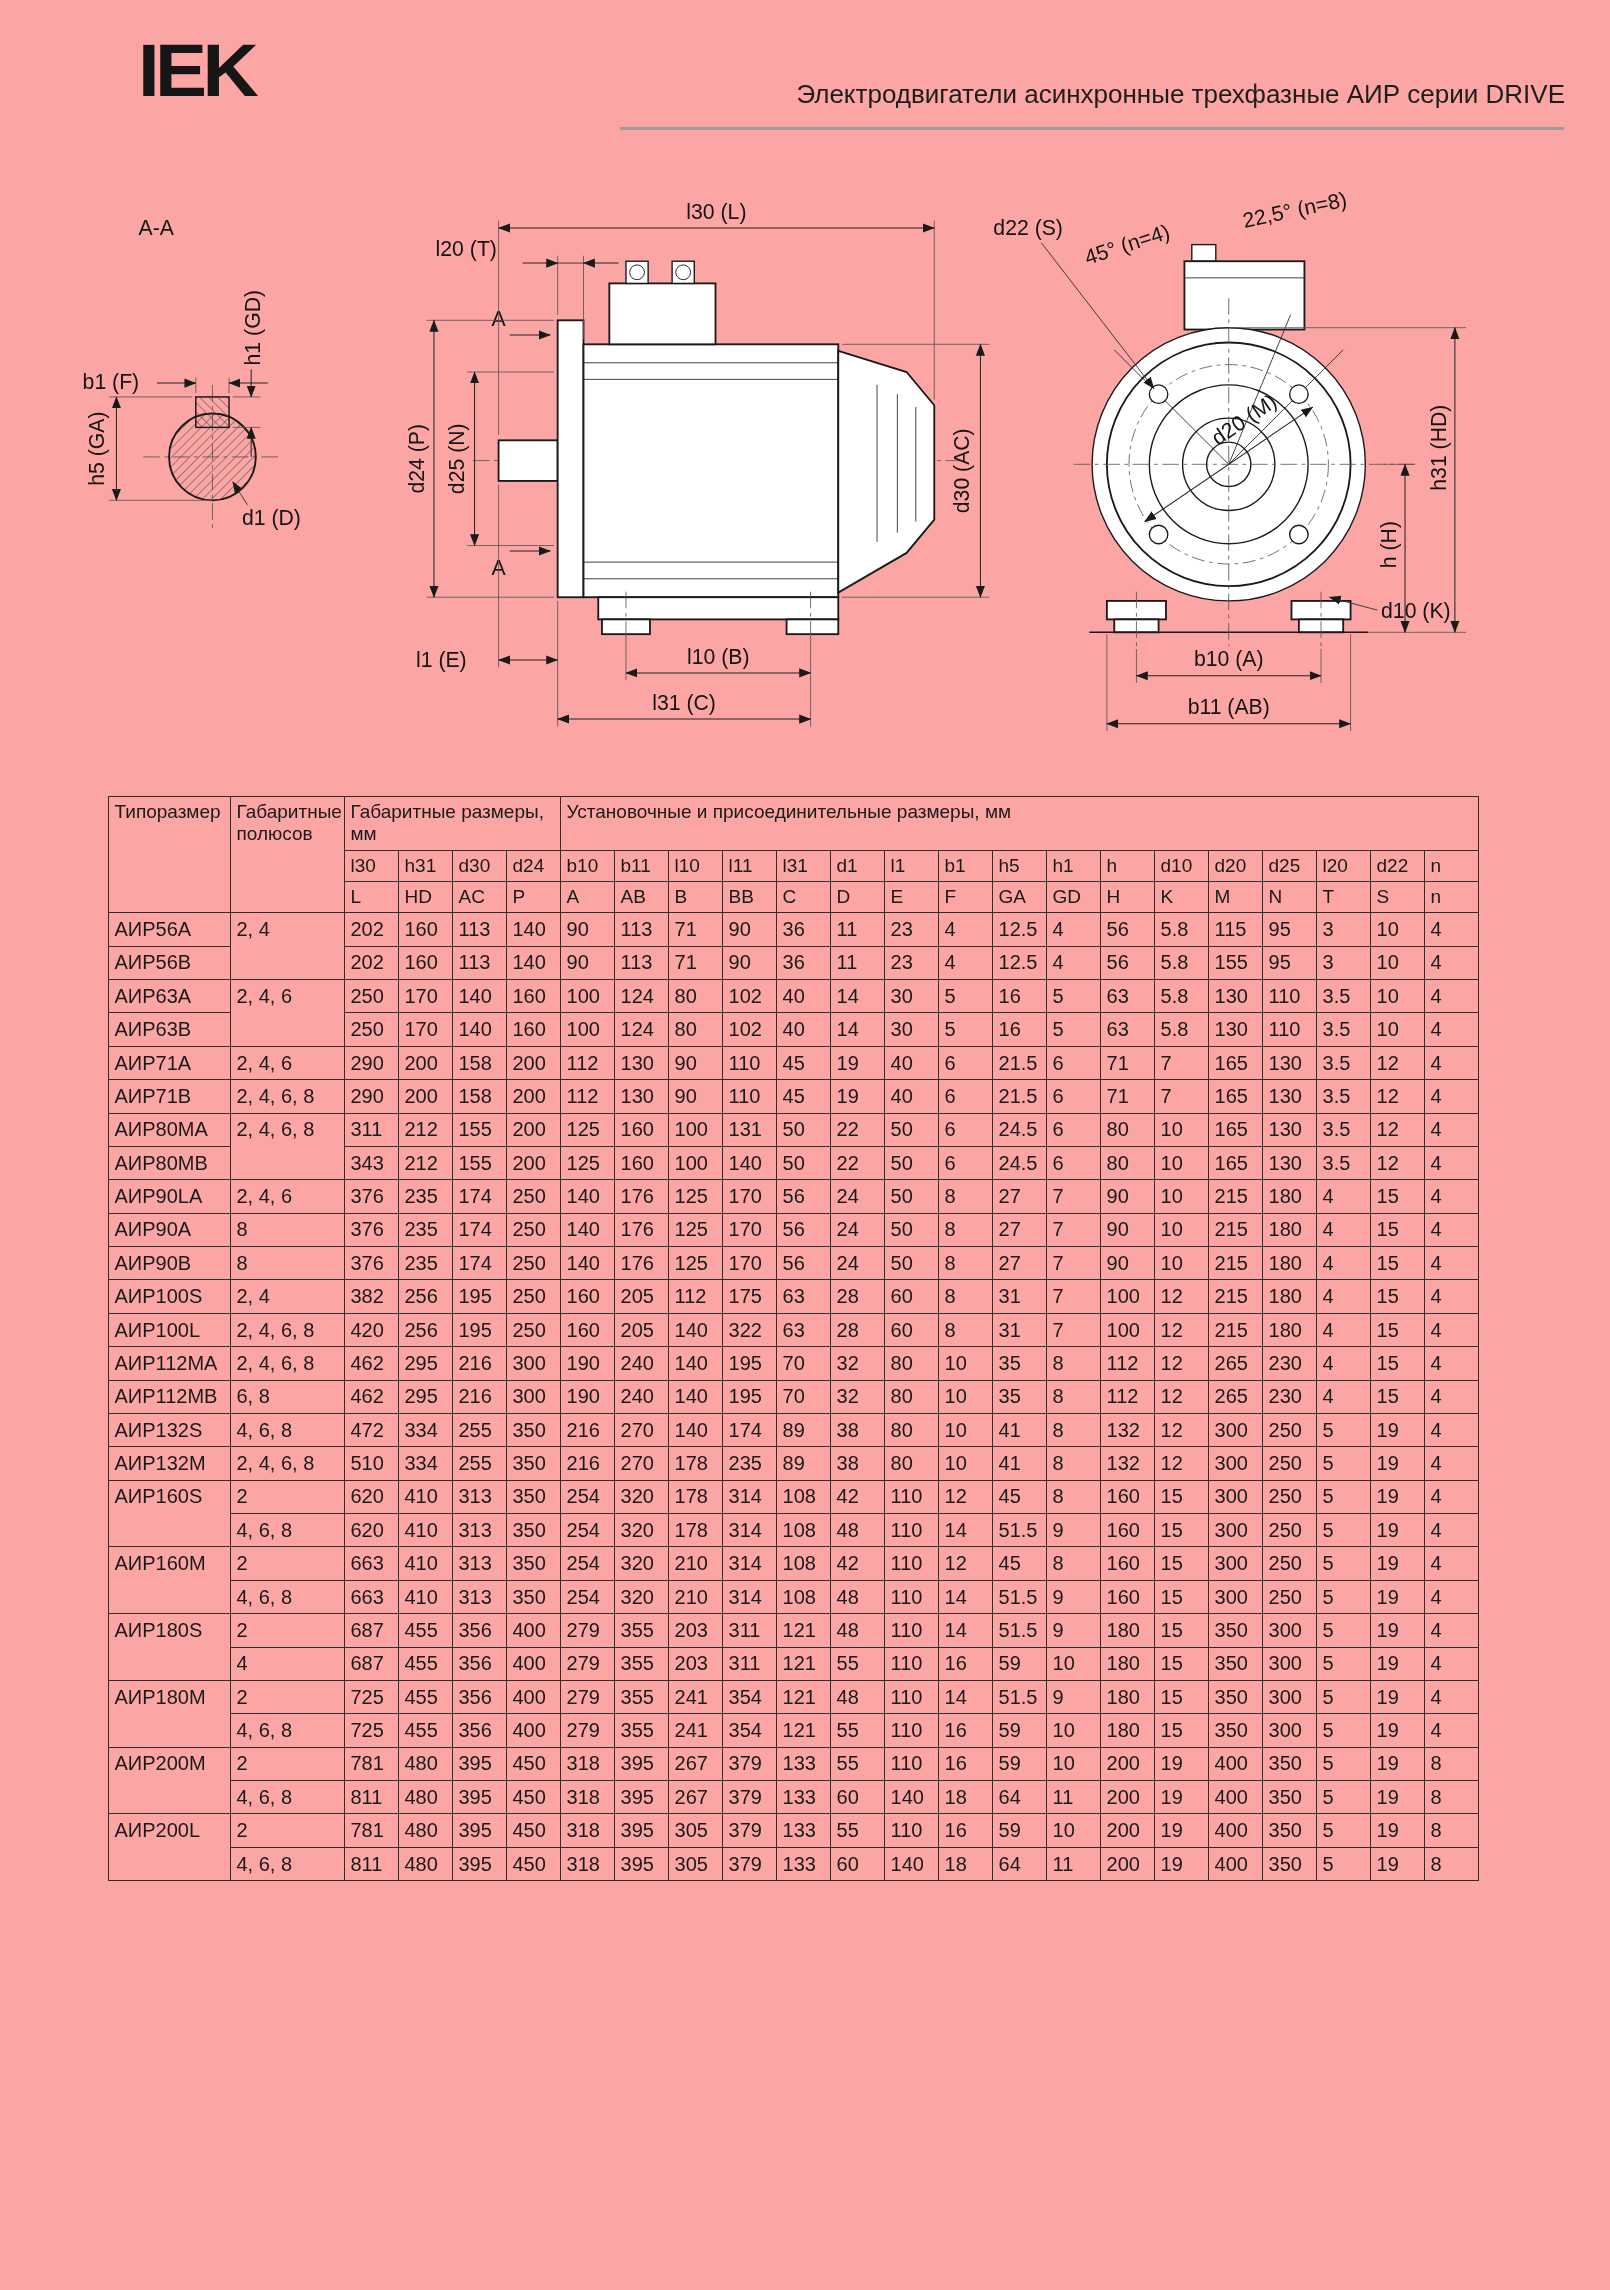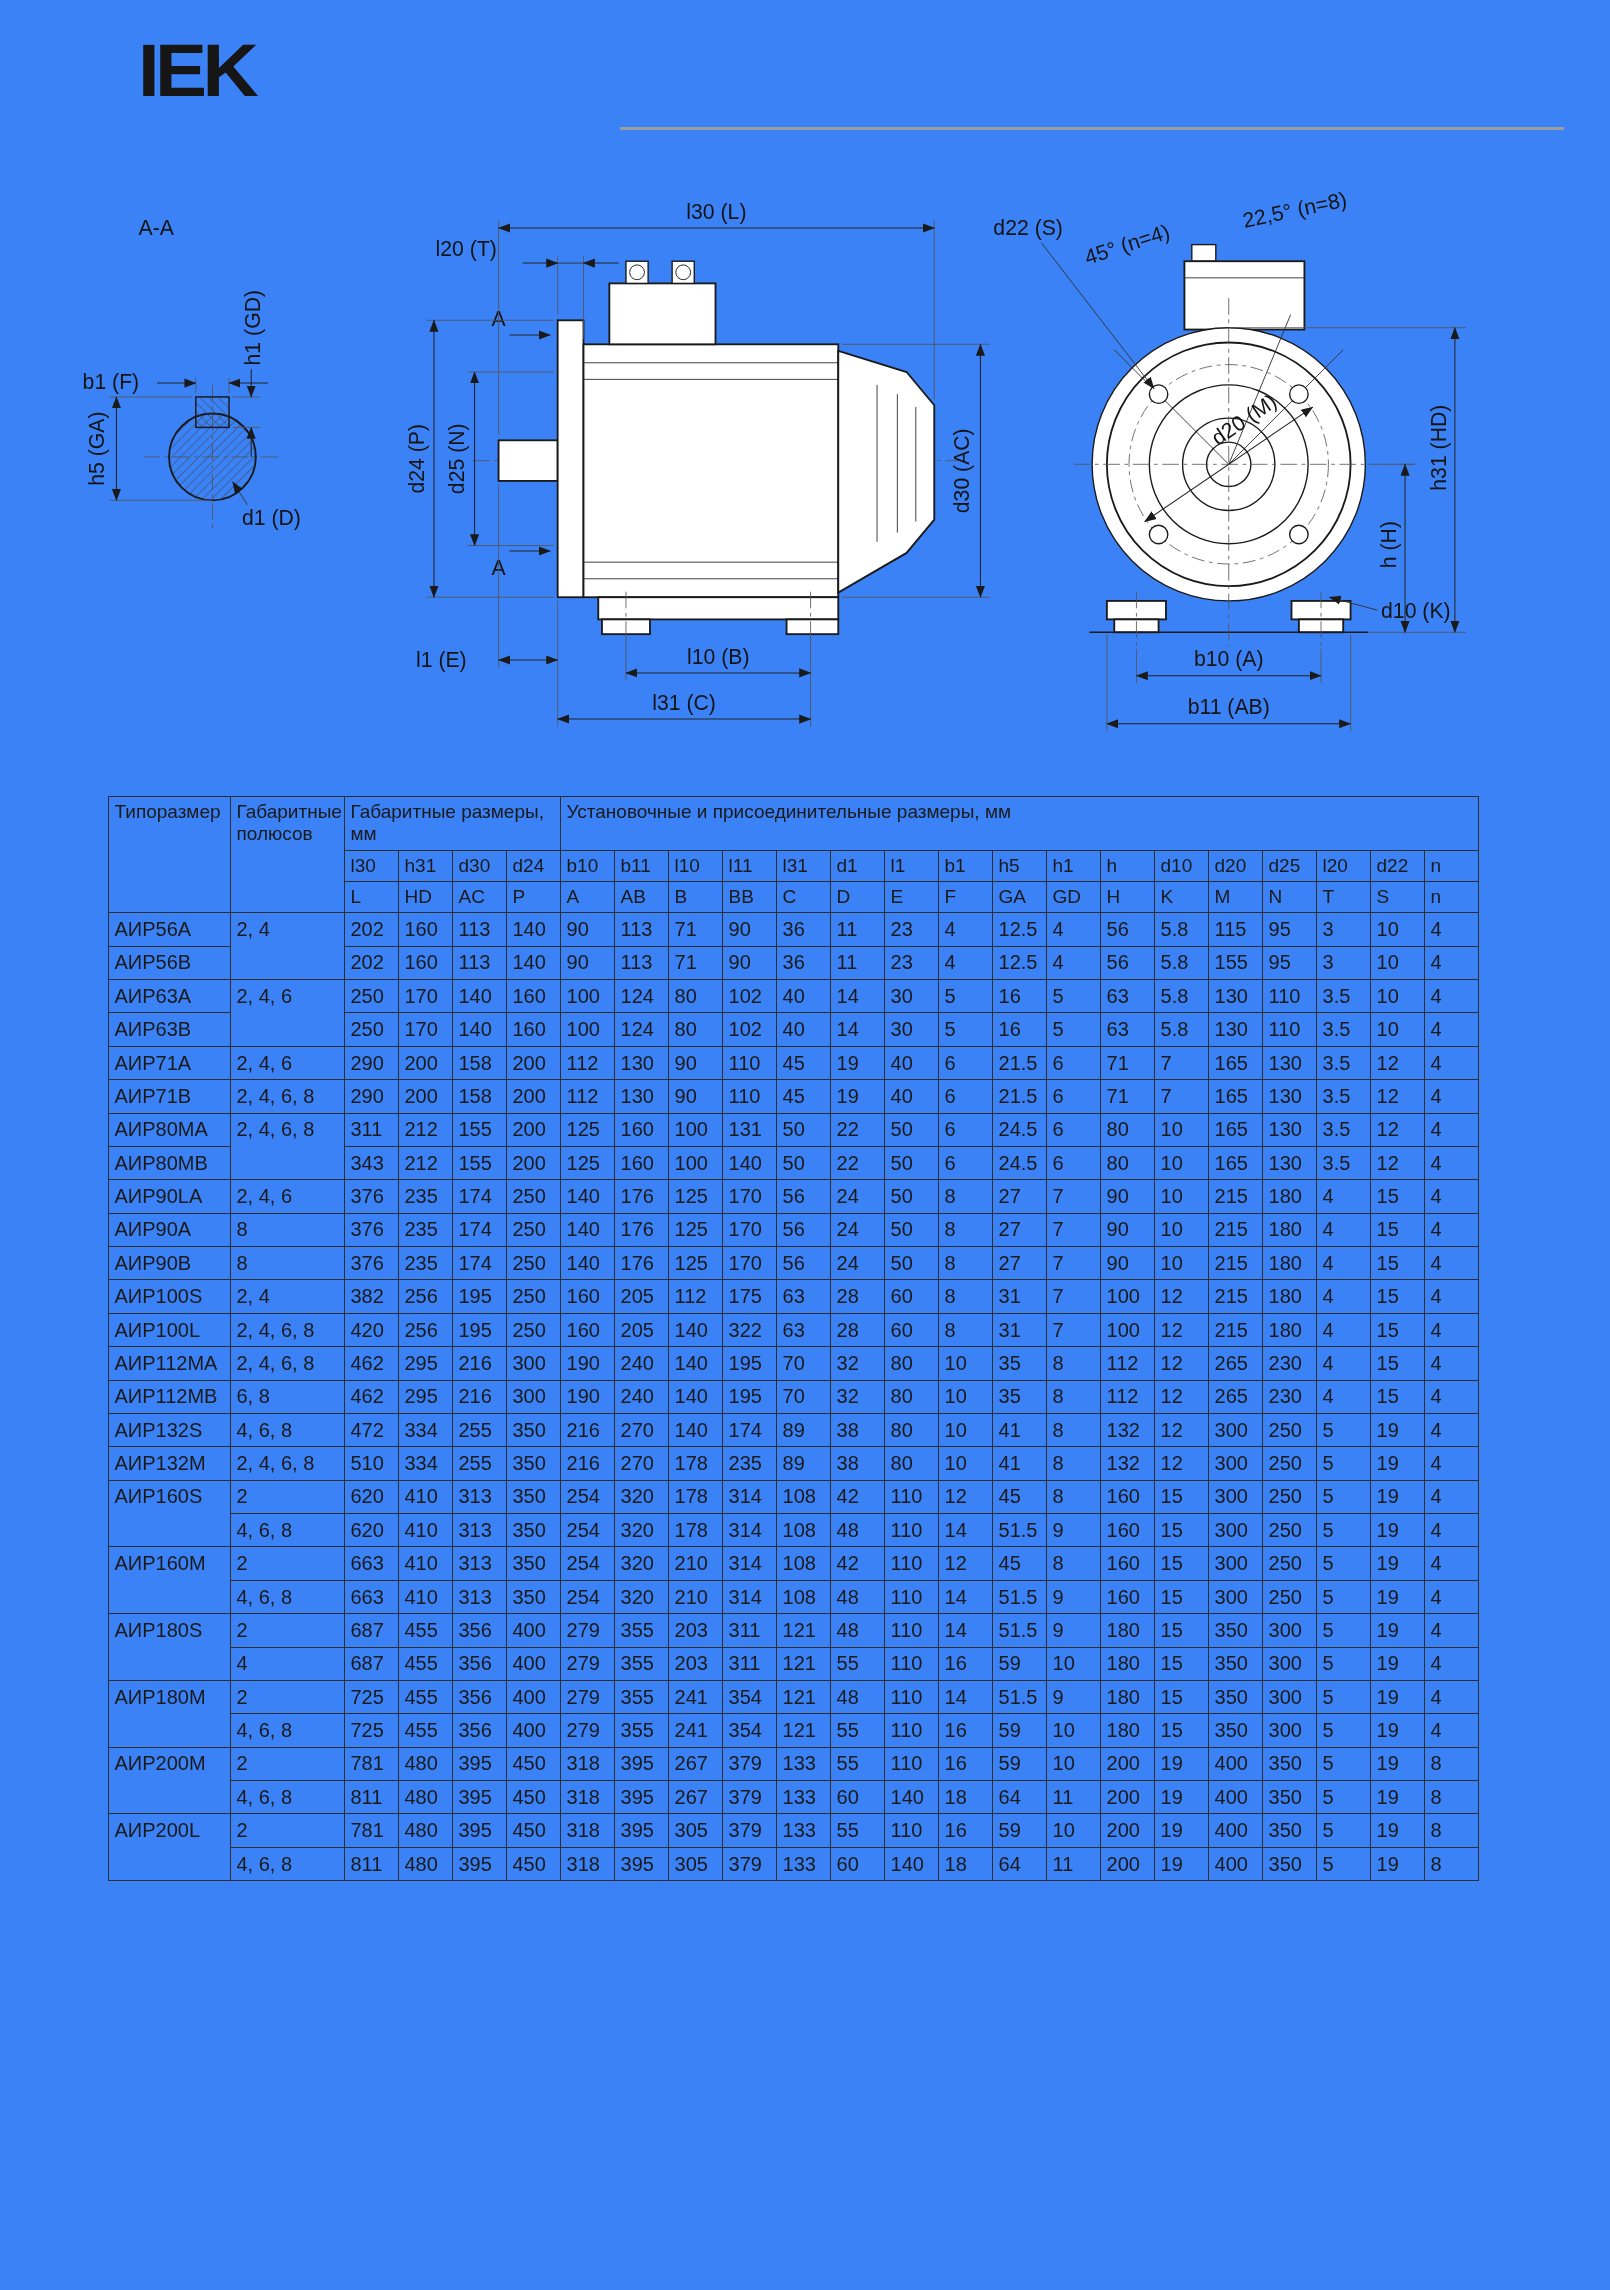--- a/index.html
+++ b/index.html
@@ -1,16 +1,16 @@
 <!DOCTYPE html>
 <html style="font-size:14.8px"><head>
 <meta charset="utf-8">
 <style>
   html,body{margin:0;padding:0;background:#ffffff;}
-  .page{position:relative;width:1611px;height:2291px;background:#3b82f6;margin:0 auto;
+  .page{position:relative;width:1611px;height:2291px;background:#fca5a5;margin:0 auto;
         font-family:"Liberation Sans", sans-serif;color:#1a1a1a;overflow:hidden;}
   .logo{position:absolute;left:138px;top:31px;font-size:78px;font-weight:800;
         letter-spacing:-4.6px;line-height:1;color:#161616;transform:scaleY(.95);}
   .title{position:absolute;top:79px;left:277px;right:46px;text-align:right;
          font-size:26px;color:#1d1d1d;}
   .rule{position:absolute;top:127px;left:620px;width:944px;height:2.8px;background:#9c9c9c;}
   .drawings{position:absolute;top:180px;left:0;}
   svg text{font-size:23px;fill:#141414;font-family:"Liberation Sans", sans-serif;}
   .s2{fill:none;stroke:#1a1a1a;stroke-width:2;}
   .s2f{fill:#fff;stroke:#1a1a1a;stroke-width:2;}
@@ -30,20 +30,21 @@
   thead th{font-size:19px;white-space:normal;line-height:1.2;}
   tbody td{font-size:20px;white-space:nowrap;line-height:1.25;}
   .caption{position:absolute;left:108px;top:1992px;font-size:24px;color:#1d1d1d;}
 </style>
 </head>
 <body>
 
 <div class="page">
 
   <div class="logo">IEK</div>
+  <div class="title">Электродвигатели асинхронные трехфазные АИР серии DRIVE</div>
   <div class="rule"></div>
 
   <svg class="drawings" width="1611" height="600" viewBox="0 0 1745 650">
     <defs>
       <pattern id="hatch" width="7" height="7" patternUnits="userSpaceOnUse" patternTransform="rotate(45)">
         <line x1="0" y1="0" x2="0" y2="7" stroke="#444" stroke-width="1.1"></line>
       </pattern>
       <pattern id="hatch2" width="7" height="7" patternUnits="userSpaceOnUse" patternTransform="rotate(-45)">
         <line x1="0" y1="0" x2="0" y2="7" stroke="#444" stroke-width="1.1"></line>
       </pattern>

